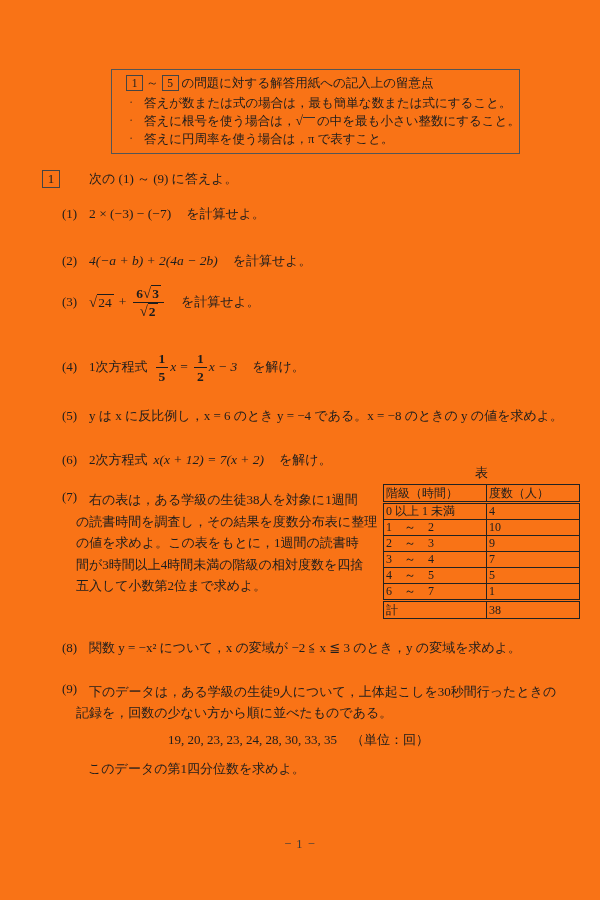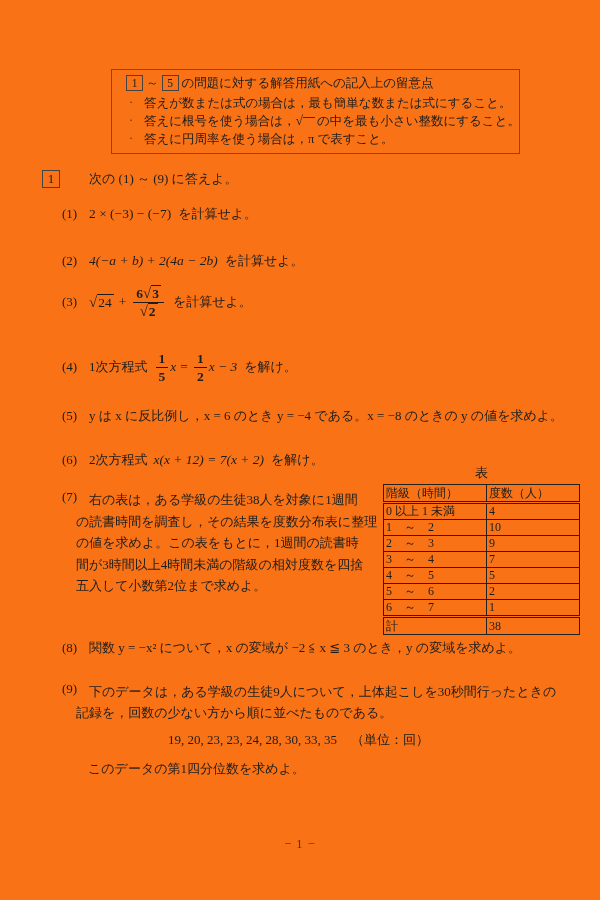--- a/index.html
+++ b/index.html
@@ -25,21 +25,21 @@
   .p1head{position:absolute;left:42px;top:170px;display:flex;align-items:center;font-size:13px;}
   .boxed-lg{
     display:inline-block;border:1.3px solid #444;width:16px;height:16px;line-height:16px;
     text-align:center;font-size:13px;margin-right:29px;flex:none;
   }
   
   .qrow{position:absolute;left:62px;display:flex;align-items:center;font-size:13px;white-space:nowrap;}
   .qno{width:27px;flex:none;}
   .math{font-size:13.5px;}
   .it{font-style:italic;}
-  .tail{margin-left:7px;}
+  .tail{margin-left:15px;}
   .mlabel{margin-right:6px;}
   .op{margin:0 5px;}
   .eq{margin:0 4px;}
   .frac{display:inline-flex;flex-direction:column;text-align:center;margin:0 2px;line-height:15px;font-weight:bold;}
   .fnum{display:block;border-bottom:1px solid #1d1d1d;padding:0 3px 1px;}
   .fden{display:block;padding-top:1px;}
   .sqrt{white-space:nowrap;display:inline-block;}
   .sgn{font-size:1.1em;}
   .rad{border-top:1px solid #1d1d1d;padding:0 2px 0 1px;}
   
@@ -176,24 +176,20 @@
         </tr>
         <tr>
           <td>3　～　4</td>
           <td>7</td>
         </tr>
         <tr>
           <td>4　～　5</td>
           <td>5</td>
         </tr>
         <tr>
-          <td>5　～　6</td>
-          <td>2</td>
-        </tr>
-        <tr>
           <td>6　～　7</td>
           <td>1</td>
         </tr>
         <tr class="total">
           <td>計</td>
           <td>38</td>
         </tr>
       </tbody>
     </table>
   </div>

